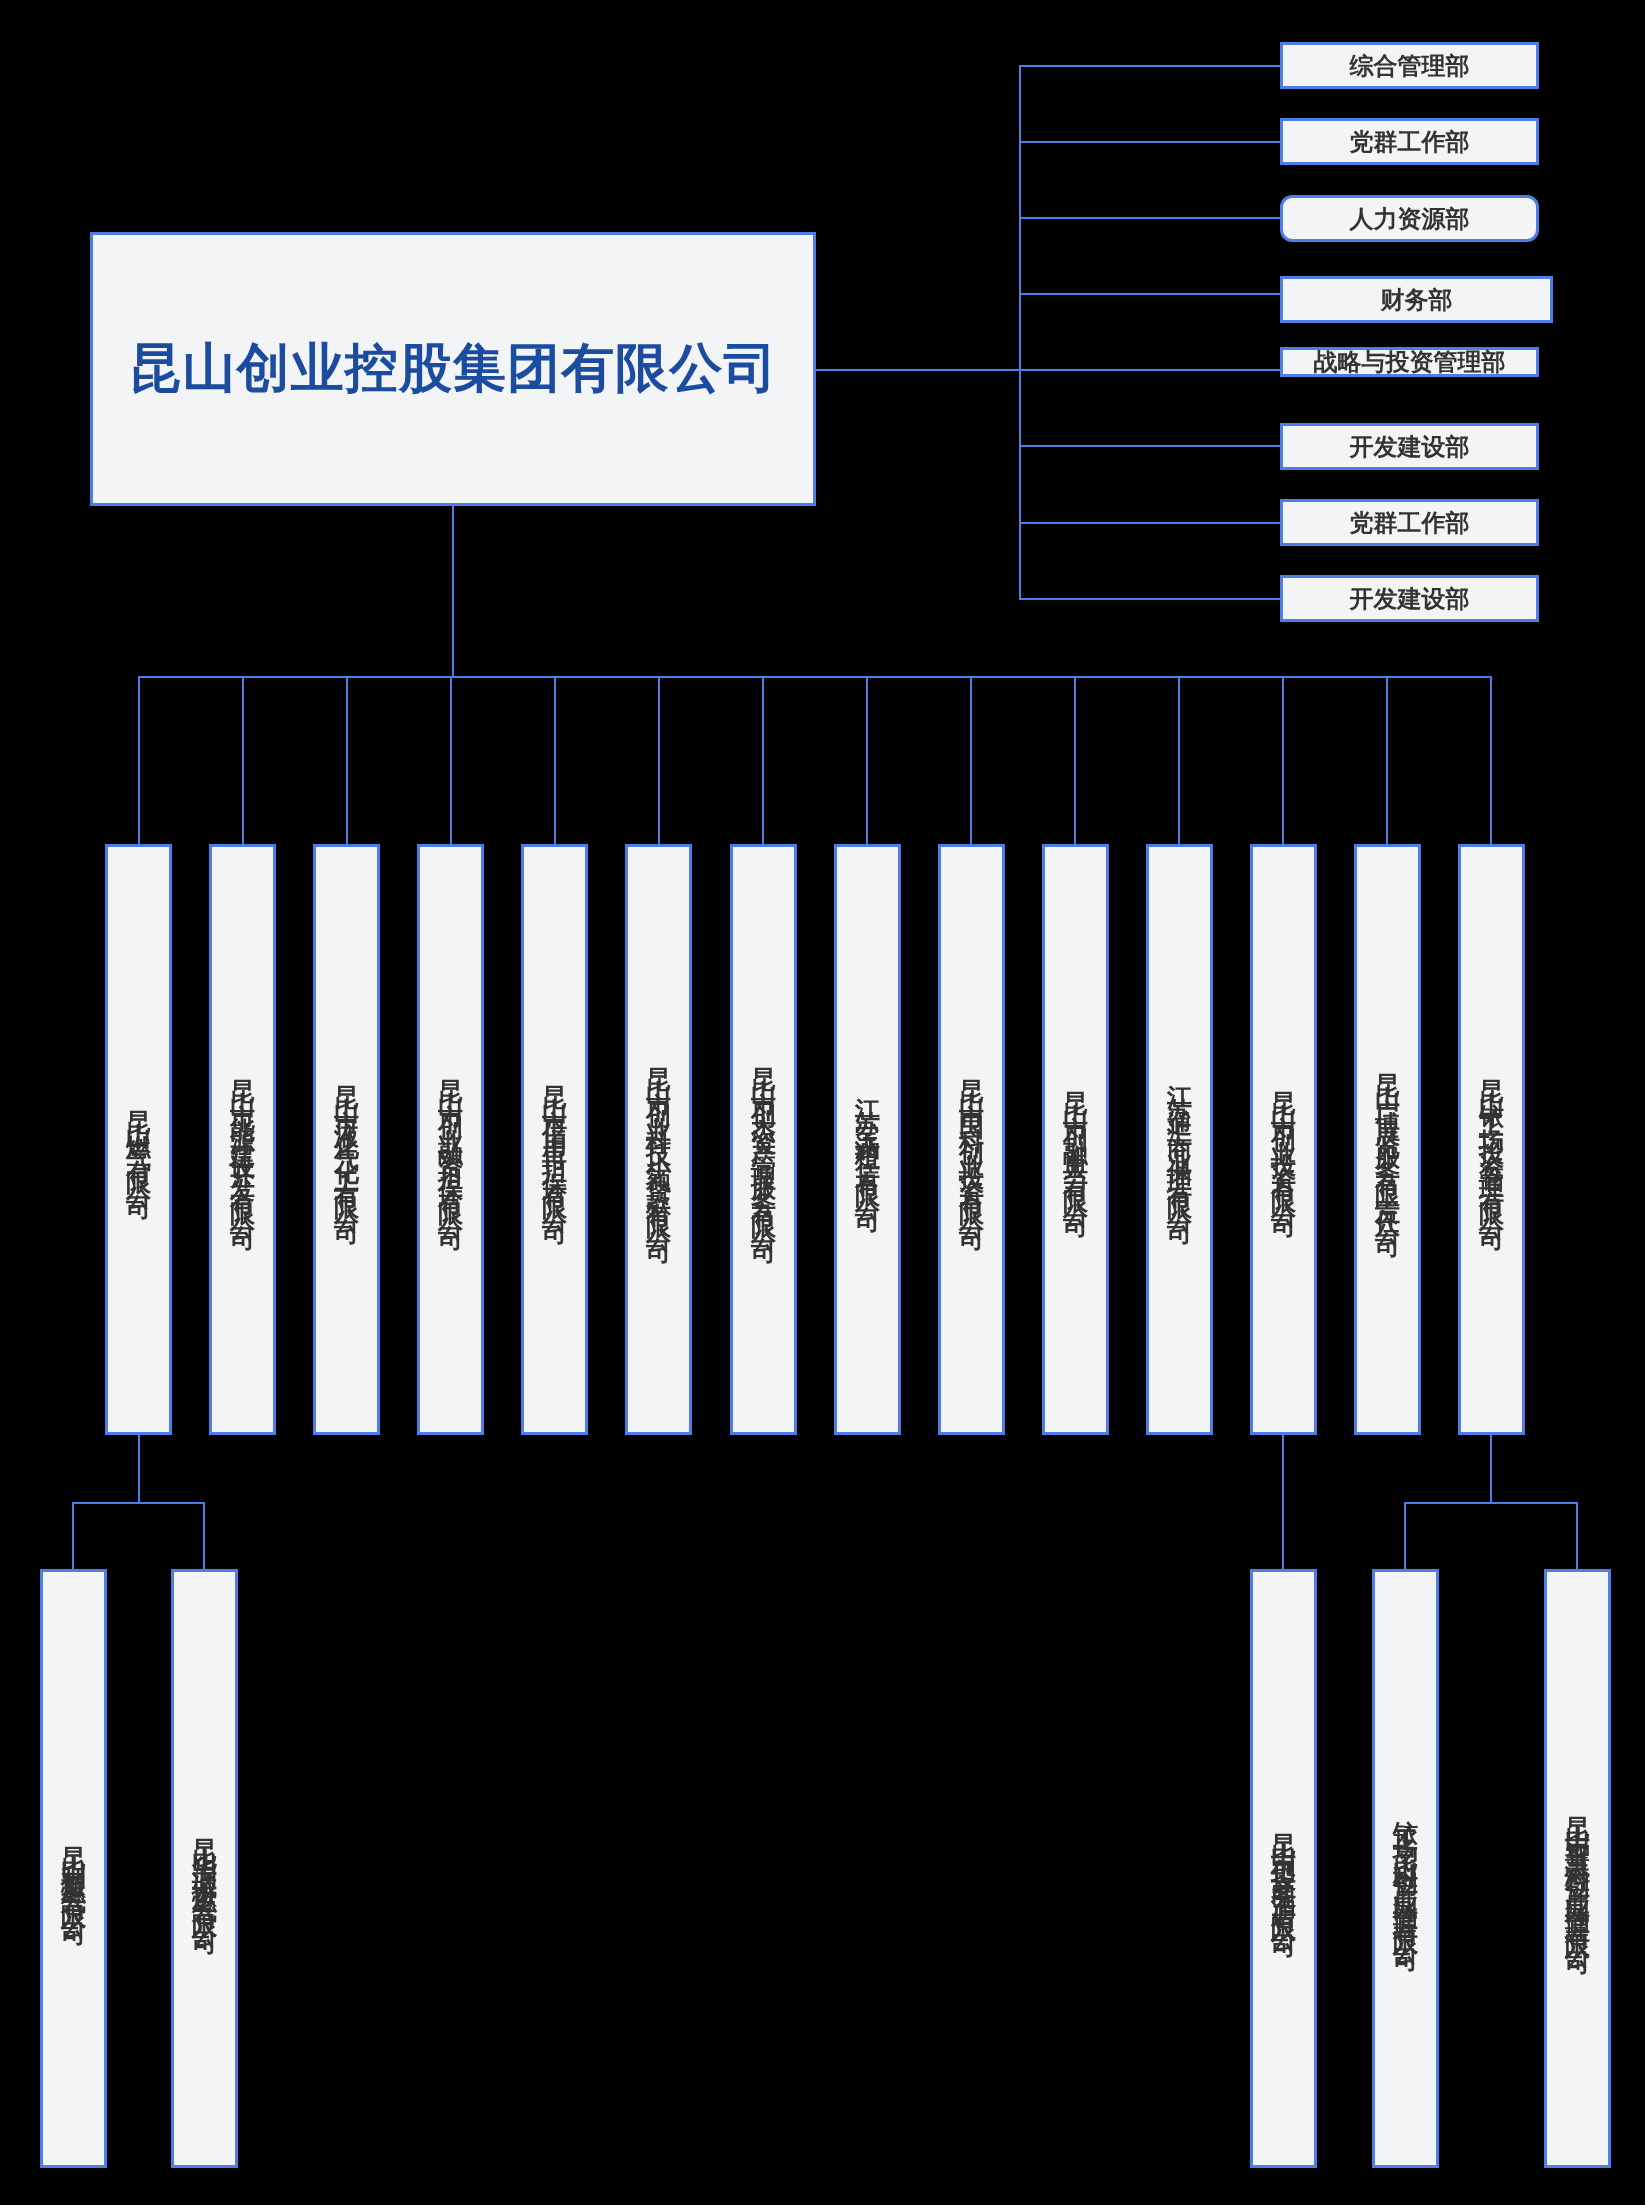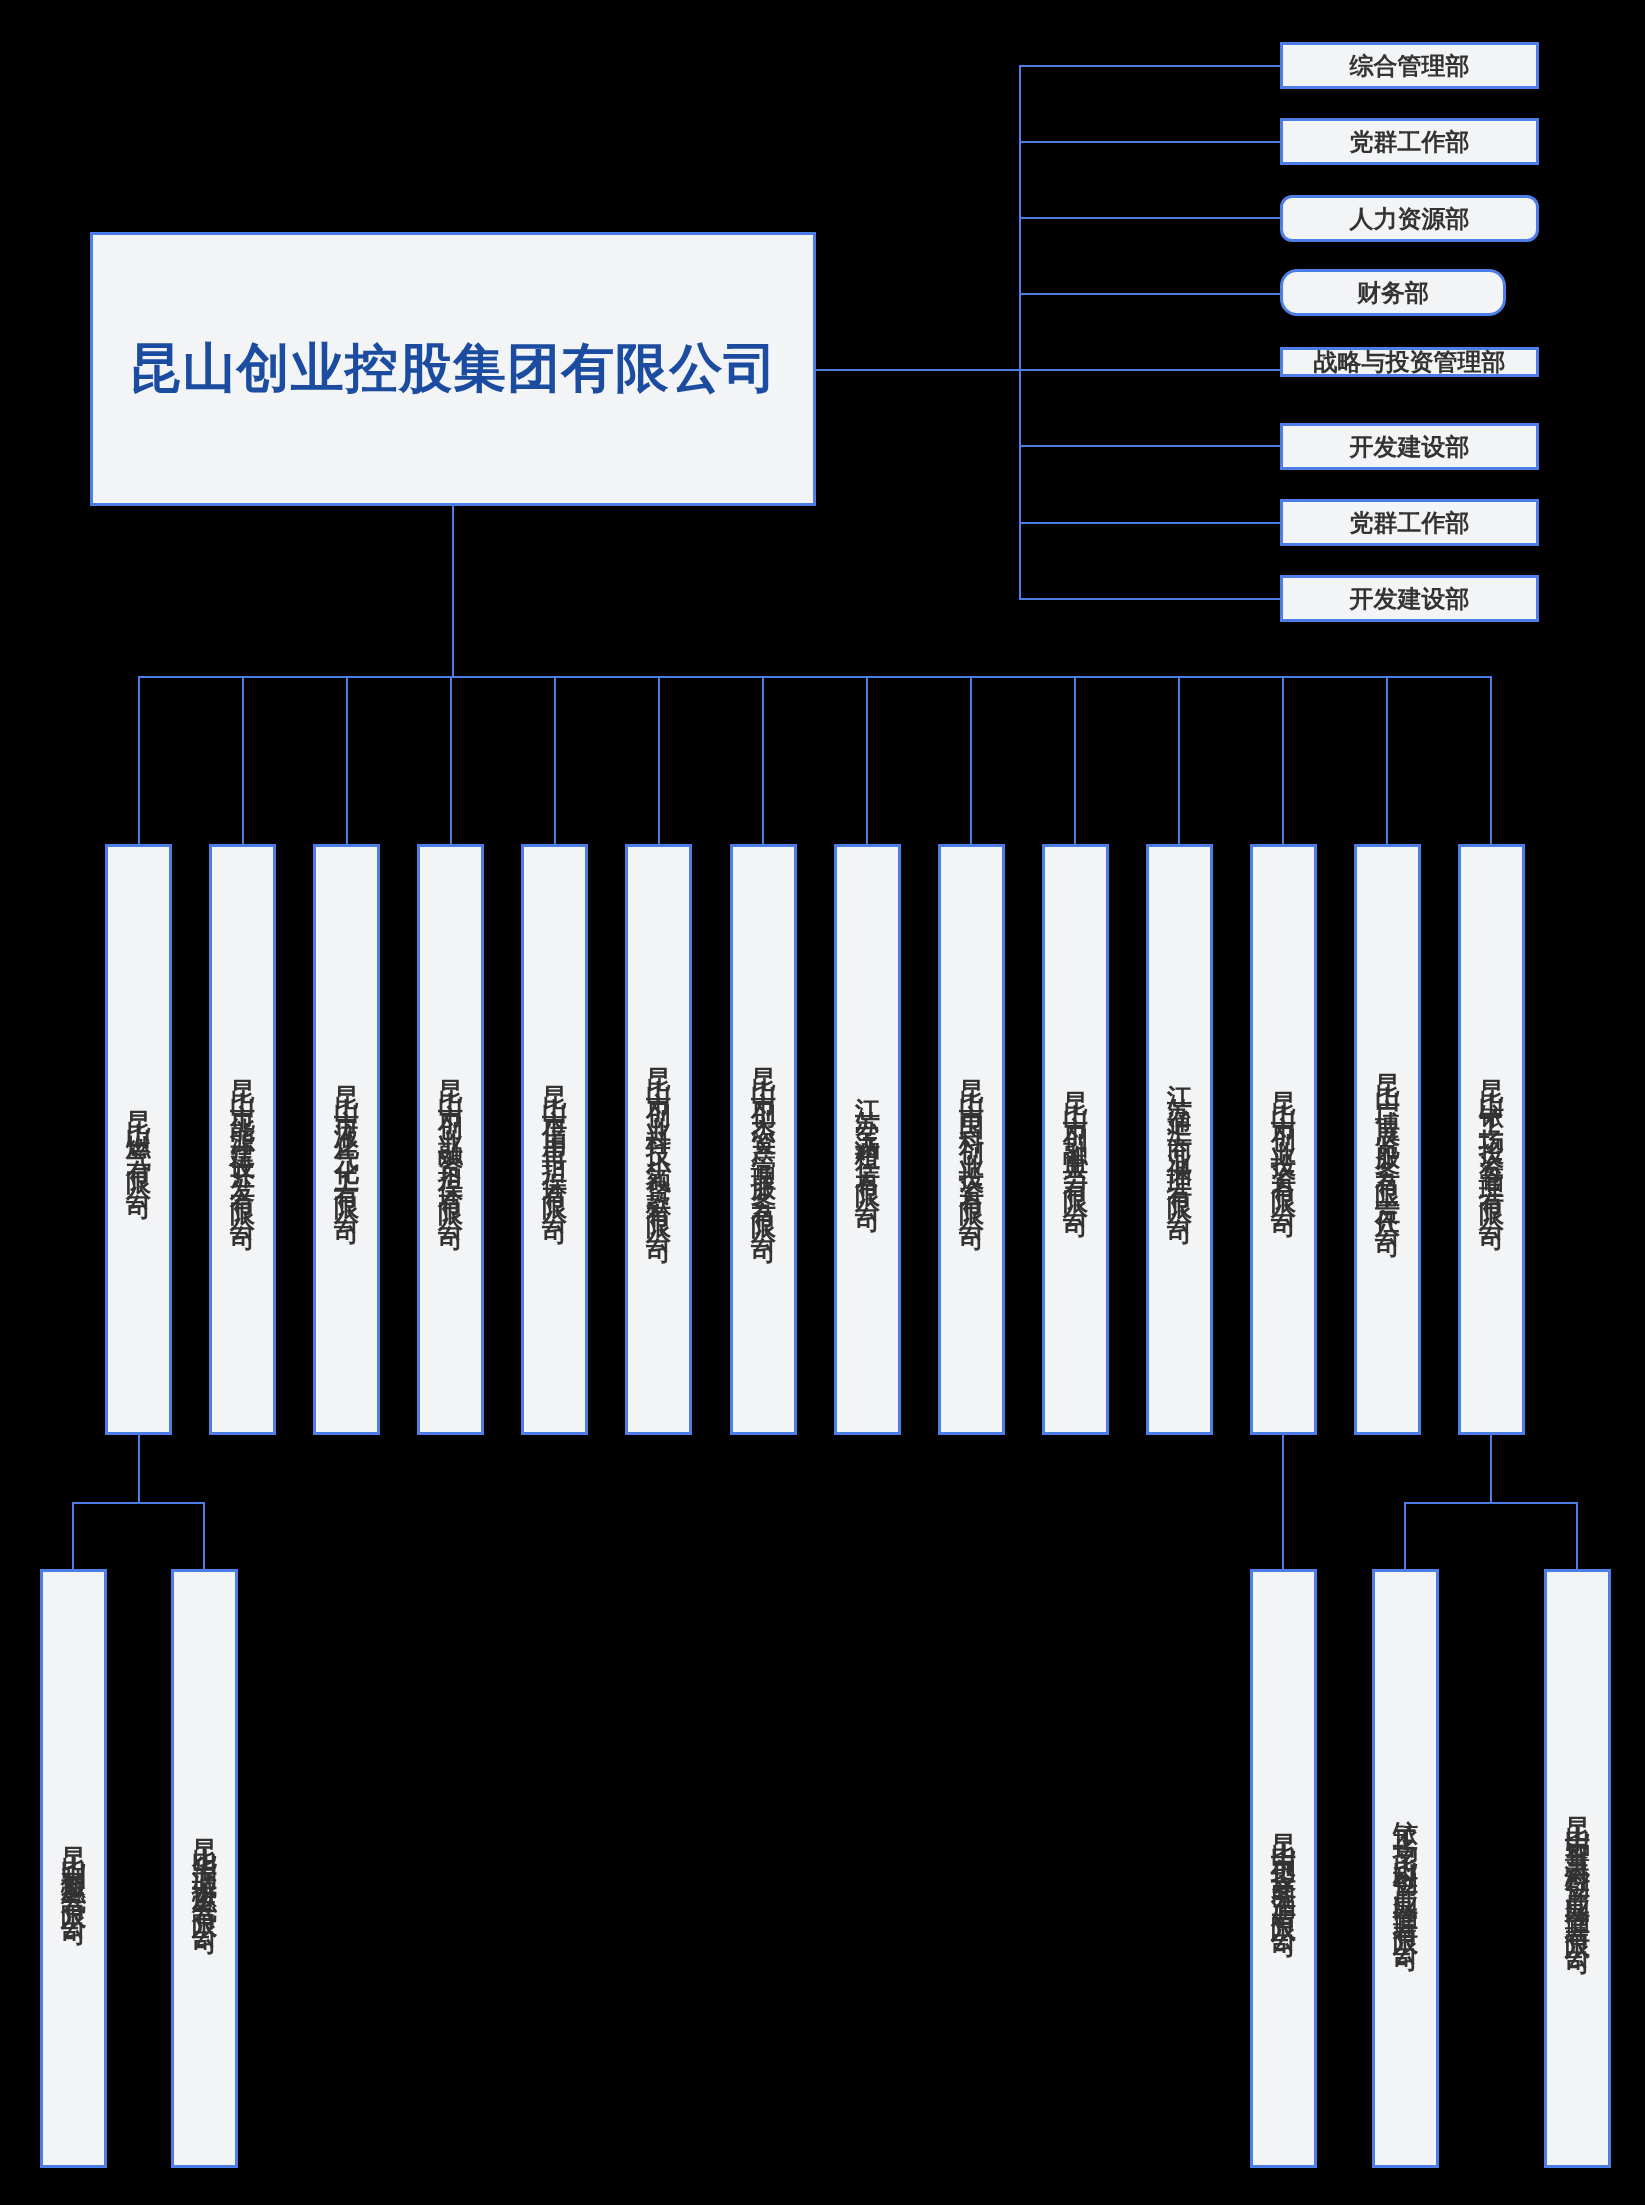--- a/index.html
+++ b/index.html
@@ -83,21 +83,21 @@
   <div id="dept-layer">
       <div class="node" style="left: 1280px; top: 42px; width: 259px; height: 47px;">
         <span class="hlabel">综合管理部</span>
       </div>
       <div class="node" style="left: 1280px; top: 118px; width: 259px; height: 47px; justify-content: center;">
         <span class="hlabel">党群工作部</span>
       </div>
       <div class="node" style="left: 1280px; top: 195px; width: 259px; height: 47px; border-radius: 12px;">
         <span class="hlabel">人力资源部</span>
       </div>
-      <div class="node" style="left: 1280px; top: 269px; width: 226px; height: 47px; border-radius: 17px;">
+      <div class="node" style="left: 1280px; top: 276px; width: 273px; height: 47px;">
         <span class="hlabel">财务部</span>
       </div>
       <div class="node" style="left: 1280px; top: 347px; width: 259px; height: 30px;">
         <span class="hlabel">战略与投资管理部</span>
       </div>
       <div class="node" style="left: 1280px; top: 423px; width: 259px; height: 47px;">
         <span class="hlabel">开发建设部</span>
       </div>
       <div class="node" style="left: 1280px; top: 499px; width: 259px; height: 47px;">
         <span class="hlabel">党群工作部</span>

